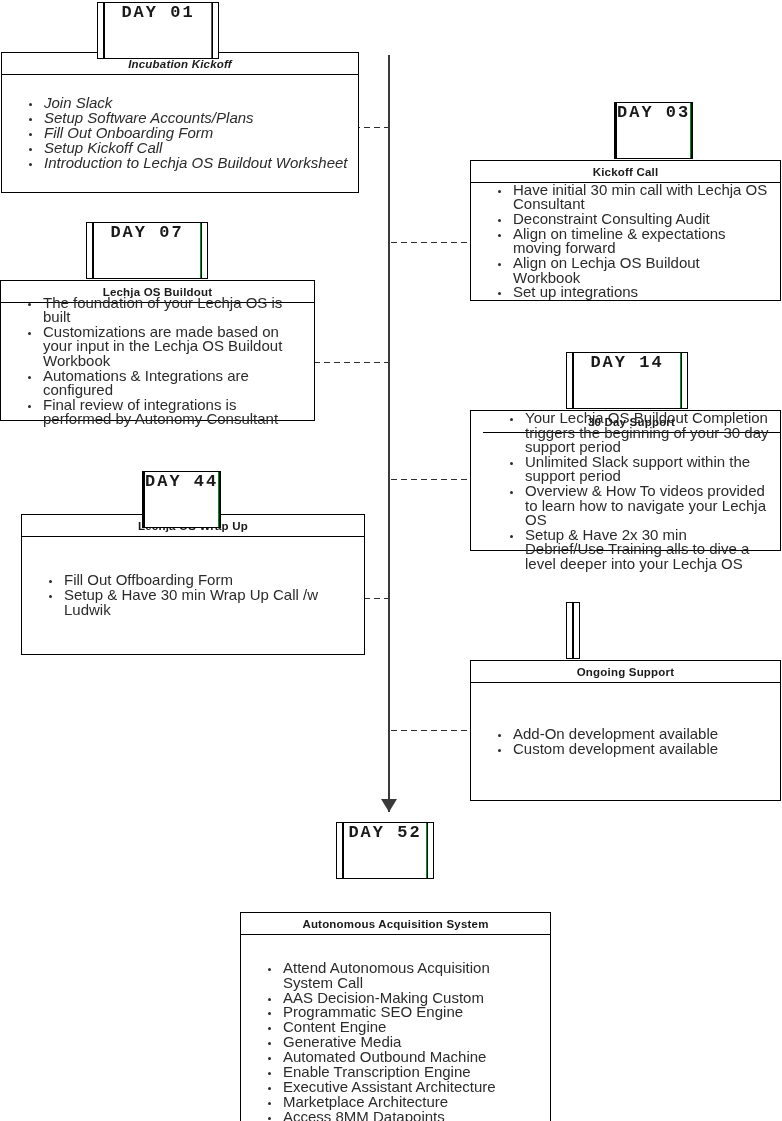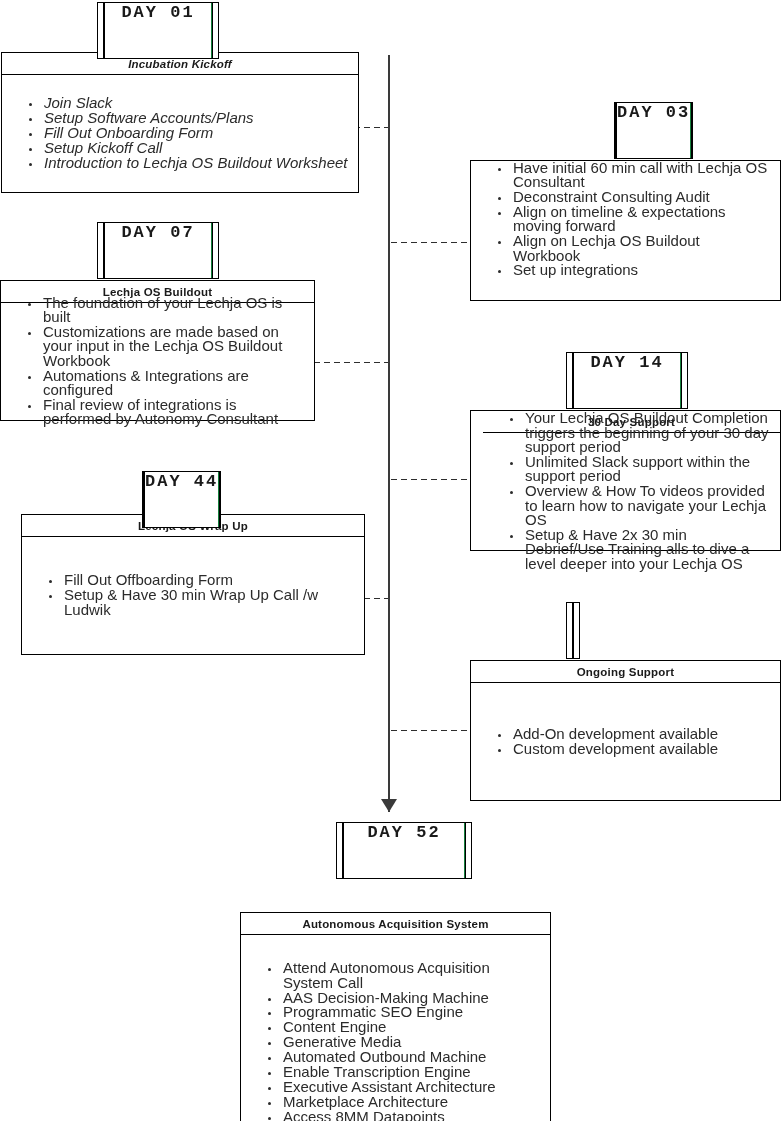--- a/index.html
+++ b/index.html
@@ -175,34 +175,37 @@
     <div class="tab" style="left:566px;top:102px;width:122px;padding-left:48px;">
       <div class="seg seg-side"></div>
       <div class="seg seg-main">
         <div class="inner">
             <span class="day-label">DAY 03</span>
           </div>
       </div>
       <div class="seg seg-side"></div>
     </div>
     <div class="card" style="left:470px;top:160px;width:311px;height:141px;">
-      <div class="card-body">
-        <ul>
-            <li>Have initial 60 min call with Lechja OS Consultant</li>
+      <div class="card-header">
+        <span>Kickoff Call</span>
+      </div>
+      <div class="card-body">
+        <ul>
+            <li>Have initial 30 min call with Lechja OS Consultant</li>
             <li>Deconstraint Consulting Audit</li>
             <li>Align on timeline &amp; expectations moving forward</li>
             <li>Align on Lechja OS Buildout Workbook</li>
             <li>Set up integrations</li>
           </ul>
       </div>
     </div>
   </div>
 
   <div class="node">
-    <div class="tab" style="left:97px;top:222px;width:122px;">
+    <div class="tab" style="left:86px;top:222px;width:122px;">
       <div class="seg seg-side"></div>
       <div class="seg seg-main">
         <div class="inner">
             <span class="day-label">DAY 07</span>
           </div>
       </div>
       <div class="seg seg-side"></div>
     </div>
     <div class="card" style="left:0;top:280px;width:315px;height:141px;">
       <div class="card-header">
@@ -279,37 +282,37 @@
       <div class="card-body">
         <ul>
             <li>Add-On development available</li>
             <li>Custom development available</li>
           </ul>
       </div>
     </div>
   </div>
 
   <div class="node">
-    <div class="tab" style="left:336px;top:822px;width:136px;">
+    <div class="tab" style="left:336px;top:822px;width:98px;">
       <div class="seg seg-side"></div>
       <div class="seg seg-main">
         <div class="inner">
             <span class="day-label">DAY 52</span>
           </div>
       </div>
       <div class="seg seg-side"></div>
     </div>
     <div class="card" style="left:240px;top:912px;width:311px;height:240px;">
       <div class="card-header">
         <span>Autonomous Acquisition System</span>
       </div>
       <div class="card-body">
         <ul>
             <li>Attend Autonomous Acquisition System Call</li>
-            <li>AAS Decision-Making Machine</li>
+            <li>AAS Decision-Making Custom</li>
             <li>Programmatic SEO Engine</li>
             <li>Content Engine</li>
             <li>Generative Media</li>
             <li>Automated Outbound Machine</li>
             <li>Enable Transcription Engine</li>
             <li>Executive Assistant Architecture</li>
             <li>Marketplace Architecture</li>
             <li>Access 8MM Datapoints</li>
           </ul>
       </div>

